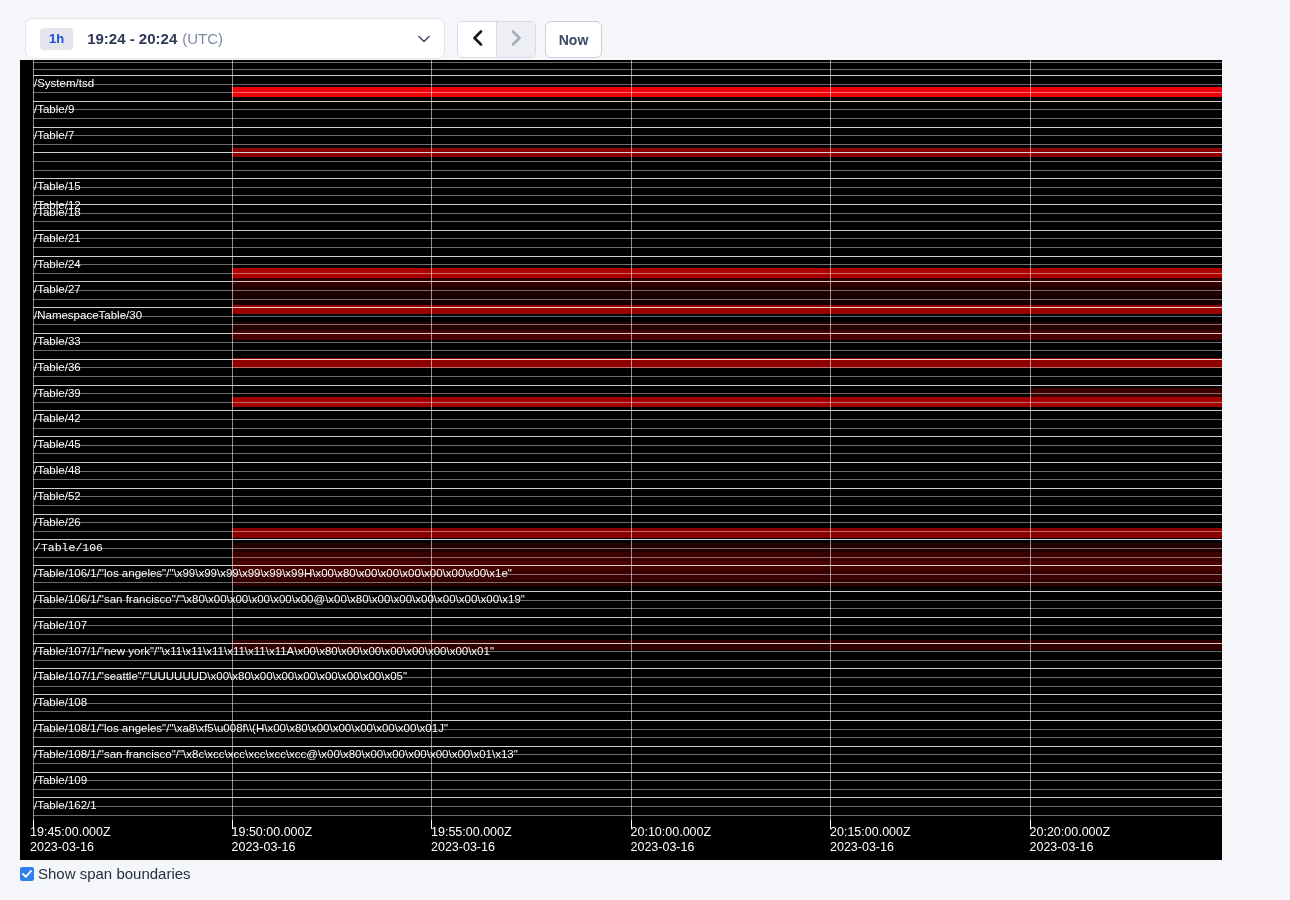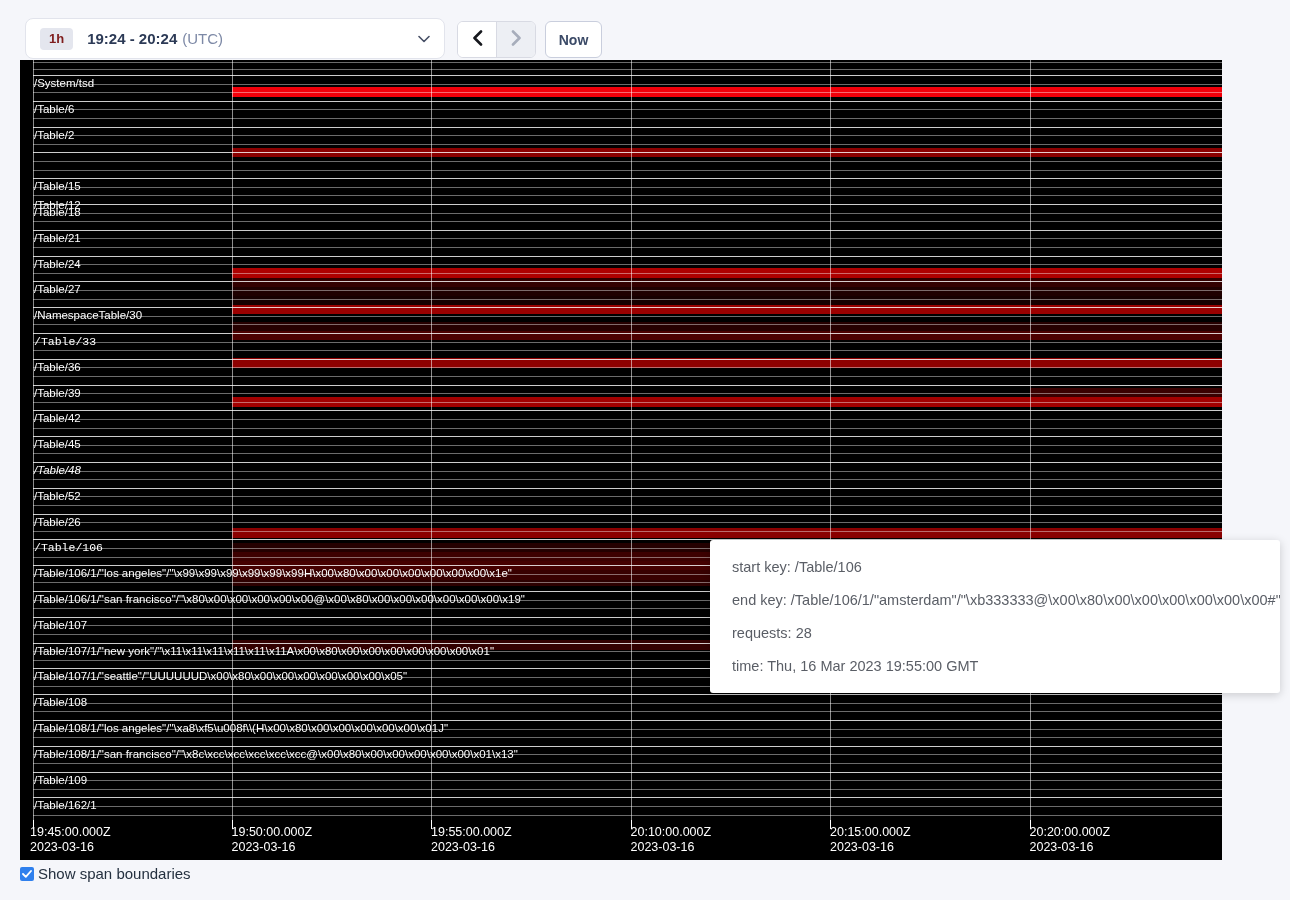--- a/index.html
+++ b/index.html
@@ -13,21 +13,21 @@
   .page{position:absolute;inset:0;}
 
   
   .tr-dropdown{
     position:absolute;left:25px;top:18px;width:420px;height:41px;
     background:#ffffff;border:1px solid #e2e4ec;border-radius:8px;
     box-sizing:border-box;display:flex;align-items:center;
     padding:0 14px;cursor:pointer;
   }
   .tr-badge{
-    background:#e4e6ee;color:#7f1d1d;font-size:13px;font-weight:bold;
+    background:#e4e6ee;color:#1d4ed8;font-size:13px;font-weight:bold;
     padding:4px 9px;border-radius:4px;margin-right:14px;line-height:14px;
   }
   .tr-text{font-size:15px;font-weight:bold;color:#2c3a56;}
   .tr-utc{font-size:15px;color:#7d89a6;margin-left:5px;}
   .tr-chevron{margin-left:auto;display:flex;align-items:center;color:#475066;}
 
   .nav-group{
     position:absolute;left:457px;top:21px;height:37px;width:79px;
     border:1px solid #d8dae3;border-radius:6px;box-sizing:border-box;
     display:flex;overflow:hidden;background:#fff;
@@ -226,35 +226,35 @@
       <div class="hm-hline boundary" style="top: 737.4px;"></div>
       <div class="hm-hline" style="top: 746px;"></div>
       <div class="hm-hline" style="top: 754.6px;"></div>
       <div class="hm-vline" style="left: 13px; height: 760px;"></div>
       <div class="hm-vline" style="left: 211.5px; height: 760px;"></div>
       <div class="hm-vline" style="left: 411px; height: 760px;"></div>
       <div class="hm-vline" style="left: 610.5px; height: 760px;"></div>
       <div class="hm-vline" style="left: 810px; height: 760px;"></div>
       <div class="hm-vline" style="left: 1009.5px; height: 760px;"></div>
       <div class="hm-label" style="top: 17px;">/System/tsd</div>
-      <div class="hm-label" style="top: 42.8px;">/Table/6</div>
-      <div class="hm-label" style="top: 68.6px;">/Table/2</div>
+      <div class="hm-label" style="top: 42.8px;">/Table/9</div>
+      <div class="hm-label" style="top: 68.6px;">/Table/7</div>
       <div class="hm-label" style="top: 103px; margin-top: 36px;">/Table/12</div>
       <div class="hm-label" style="top: 120.2px;">/Table/15</div>
       <div class="hm-label" style="top: 146px;">/Table/18</div>
       <div class="hm-label" style="top: 171.8px;">/Table/21</div>
       <div class="hm-label" style="top: 197.6px;">/Table/24</div>
       <div class="hm-label" style="top: 223.4px;">/Table/27</div>
       <div class="hm-label" style="top: 249.2px;">/NamespaceTable/30</div>
-      <div class="hm-label" style="top: 275px; font-family: Liberation Mono, monospace;">/Table/33</div>
+      <div class="hm-label" style="top: 275px;">/Table/33</div>
       <div class="hm-label" style="top: 300.8px;">/Table/36</div>
       <div class="hm-label" style="top: 326.6px;">/Table/39</div>
       <div class="hm-label" style="top: 352.4px;">/Table/42</div>
       <div class="hm-label" style="top: 378.2px;">/Table/45</div>
-      <div class="hm-label" style="top: 404px; font-style: italic;">/Table/48</div>
+      <div class="hm-label" style="top: 404px;">/Table/48</div>
       <div class="hm-label" style="top: 429.8px;">/Table/52</div>
       <div class="hm-label" style="top: 455.6px;">/Table/26</div>
       <div class="hm-label" style="top: 481.4px; font-family: Liberation Mono, monospace;">/Table/106</div>
       <div class="hm-label" style="top: 507.2px;">/Table/106/1/"los angeles"/"\x99\x99\x99\x99\x99\x99H\x00\x80\x00\x00\x00\x00\x00\x00\x1e"</div>
       <div class="hm-label" style="top: 533px;">/Table/106/1/"san francisco"/"\x80\x00\x00\x00\x00\x00@\x00\x80\x00\x00\x00\x00\x00\x00\x19"</div>
       <div class="hm-label" style="top: 558.8px;">/Table/107</div>
       <div class="hm-label" style="top: 584.6px;">/Table/107/1/"new york"/"\x11\x11\x11\x11\x11\x11A\x00\x80\x00\x00\x00\x00\x00\x00\x01"</div>
       <div class="hm-label" style="top: 610.4px;">/Table/107/1/"seattle"/"UUUUUUD\x00\x80\x00\x00\x00\x00\x00\x00\x05"</div>
       <div class="hm-label" style="top: 636.2px;">/Table/108</div>
       <div class="hm-label" style="top: 662px;">/Table/108/1/"los angeles"/"\xa8\xf5\u008f\\(H\x00\x80\x00\x00\x00\x00\x00\x01J"</div>
@@ -274,26 +274,20 @@
       <div class="hm-axis-time" style="left: 610.5px; top: 765px;">20:10:00.000Z</div>
       <div class="hm-axis-date" style="left: 610.5px; top: 780px;">2023-03-16</div>
       <div class="hm-tick" style="left: 810px; top: 760px;"></div>
       <div class="hm-axis-time" style="left: 810px; top: 765px;">20:15:00.000Z</div>
       <div class="hm-axis-date" style="left: 810px; top: 780px;">2023-03-16</div>
       <div class="hm-tick" style="left: 1009.5px; top: 760px;"></div>
       <div class="hm-axis-time" style="left: 1009.5px; top: 765px;">20:20:00.000Z</div>
       <div class="hm-axis-date" style="left: 1009.5px; top: 780px;">2023-03-16</div>
     </div>
 
-  <div class="kv-tooltip" id="kv-tooltip">
-      <div class="tt-line">start key: /Table/106</div>
-      <div class="tt-line">end key: /Table/106/1/"amsterdam"/"\xb333333@\x00\x80\x00\x00\x00\x00\x00\x00#"</div>
-      <div class="tt-line">requests: 28</div>
-      <div class="tt-line">time: Thu, 16 Mar 2023 19:55:00 GMT</div>
-    </div>
 
   <div class="cb-row">
     <span class="cb-box">
       <svg width="10" height="8" viewBox="0 0 10 8">
           <path d="M1 4 L3.8 6.8 L9 1" fill="none" stroke="#ffffff" stroke-width="1.8" stroke-linecap="round" stroke-linejoin="round"></path>
         </svg>
     </span>
     <span class="cb-label">Show span boundaries</span>
   </div>
 

